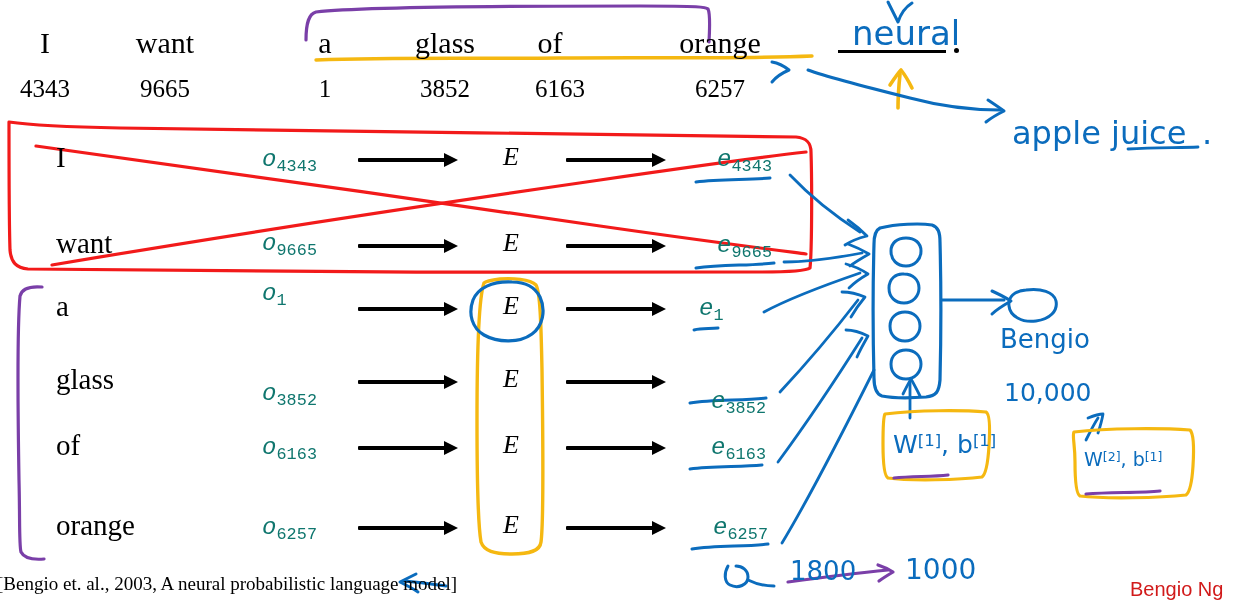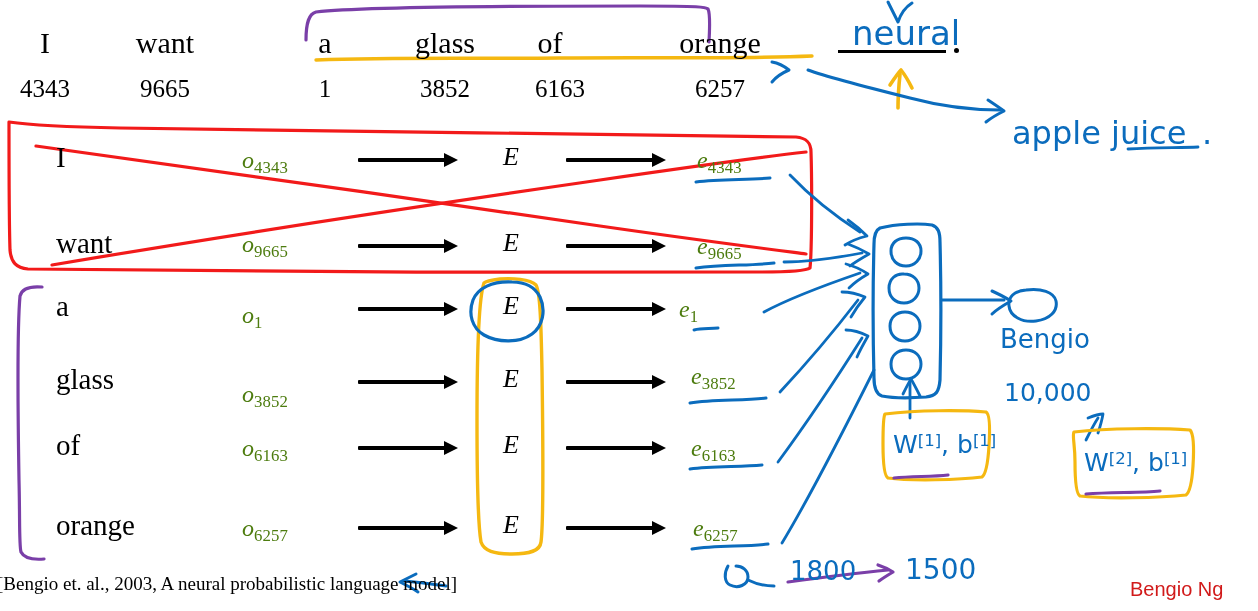--- a/index.html
+++ b/index.html
@@ -26,24 +26,24 @@
     font-size:25px; line-height:1;
     color:#000; text-align:center;
     white-space:nowrap;
   }
   .row-word{
     font-family:"Liberation Serif", serif;
     font-size:29px; line-height:1;
     color:#000; white-space:nowrap;
   }
   .row-o, .row-e{
-    font-family:Liberation Serif, serif;
+    font-family:Liberation Mono, monospace;
     font-style:italic;
     font-size:24px; line-height:1;
-    color:#4d7c0f; white-space:nowrap;
+    color:#0f766e; white-space:nowrap;margin-left:20px;
   }
   .row-o sub, .row-e sub{
     font-style:normal;
     font-size:0.70em;
     vertical-align:-0.30em;
     letter-spacing:0.1px;
   }
   .row-E{
     font-family:"Liberation Serif", serif;
     font-style:italic;
@@ -246,21 +246,21 @@
   <div class="abs row-E" style="left:491px;top:230px;">E</div>
   <div class="arrow-blk" style="left:566px;top:244px;width:100px;">
     <div class="shaft" style="width:88px;"></div>
       <div class="head" style="left:86px;"></div>
   </div>
   <div class="abs row-e" style="left:697px;top:234px;">
     <span>e</span><sub>9665</sub>
   </div>
 
   <div class="abs row-word" style="left:56px;top:292px;">a</div>
-  <div class="abs row-o" style="left:242px;top:303px;text-align:right;">
+  <div class="abs row-o" style="left:242px;top:282px;text-align:right;">
     <span>o</span><sub>1</sub>
   </div>
   <div class="arrow-blk" style="left:358px;top:307px;width:100px;">
     <div class="shaft" style="width:88px;"></div>
       <div class="head" style="left:86px;"></div>
   </div>
   <div class="abs row-E" style="left:491px;top:293px;">E</div>
   <div class="arrow-blk" style="left:566px;top:307px;width:100px;">
     <div class="shaft" style="width:88px;"></div>
       <div class="head" style="left:86px;"></div>
@@ -275,21 +275,21 @@
   </div>
   <div class="arrow-blk" style="left:358px;top:380px;width:100px;">
     <div class="shaft" style="width:88px;"></div>
       <div class="head" style="left:86px;"></div>
   </div>
   <div class="abs row-E" style="left:491px;top:366px;">E</div>
   <div class="arrow-blk" style="left:566px;top:380px;width:100px;">
     <div class="shaft" style="width:88px;"></div>
       <div class="head" style="left:86px;"></div>
   </div>
-  <div class="abs row-e" style="left:691px;top:364px;">
+  <div class="abs row-e" style="left:691px;top:390px;">
     <span>e</span><sub>3852</sub>
   </div>
 
   <div class="abs row-word" style="left:56px;top:431px;">of</div>
   <div class="abs row-o" style="left:242px;top:436px;">
     <span>o</span><sub>6163</sub>
   </div>
   <div class="arrow-blk" style="left:358px;top:446px;width:100px;">
     <div class="shaft" style="width:88px;"></div>
       <div class="head" style="left:86px;"></div>
@@ -322,24 +322,24 @@
 
   <div class="abs hand" style="left:1000px;top:326px;font-size:26px;">Bengio</div>
 
   <div class="abs hand" style="left:1004px;top:380px;font-size:25px;">10,000</div>
 
   <div class="abs hand" style="left:893px;top:432px;font-size:25px;">
     <span>W</span><sup>[1]</sup><span>,</span>
     <span>b</span><sup>[1]</sup>
   </div>
 
-  <div class="abs hand" style="left:1084px;top:450px;font-size:25px;">
+  <div class="abs hand" style="left:1084px;top:450px;font-size:19px;">
     <span>W</span><sup>[2]</sup><span>,</span>
     <span>b</span><sup>[1]</sup>
   </div>
 
   <div class="abs strike-purple" style="left:790px;top:558px;font-size:26px;">1800</div>
-  <div class="abs hand" style="left:905px;top:556px;font-size:28px;">1500</div>
+  <div class="abs hand" style="left:905px;top:556px;font-size:28px;">1000</div>
 
   <div class="abs cite" style="left:-3px;top:573px;">[Bengio et. al., 2003, A neural probabilistic language model]</div>
   <div class="abs signature" style="left:1130px;top:578px;">Bengio Ng</div>
 
 </div>
 
 </body></html>

